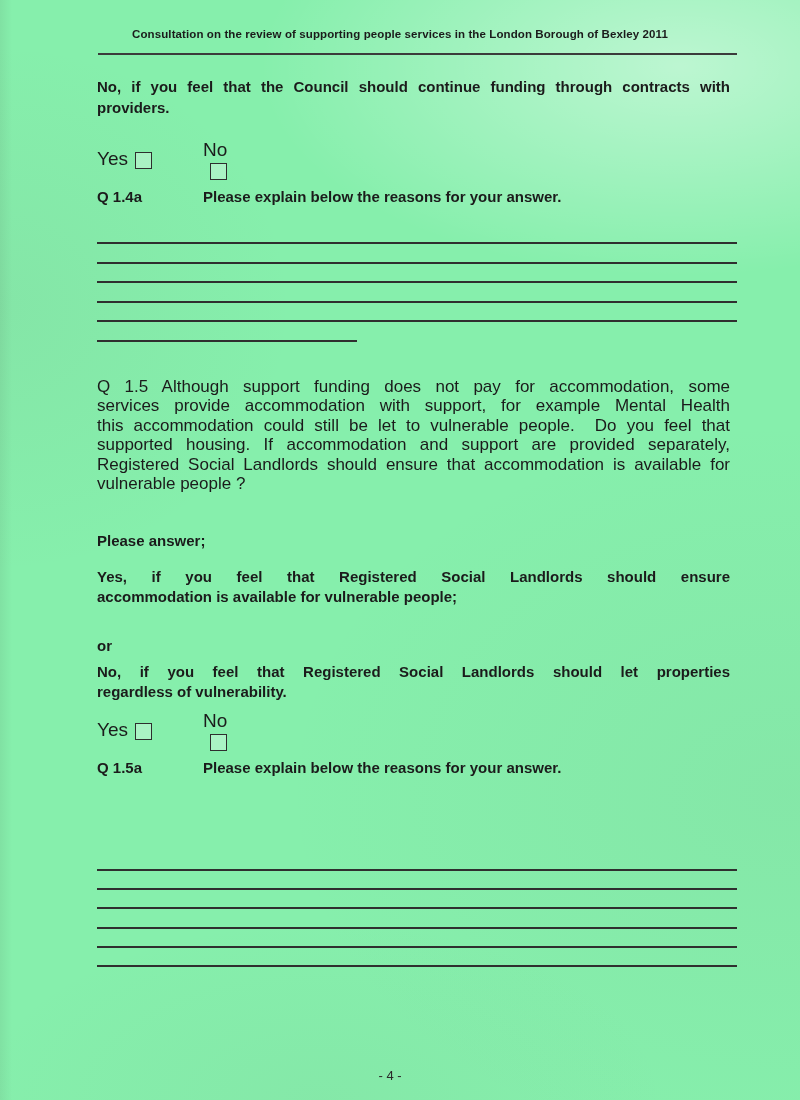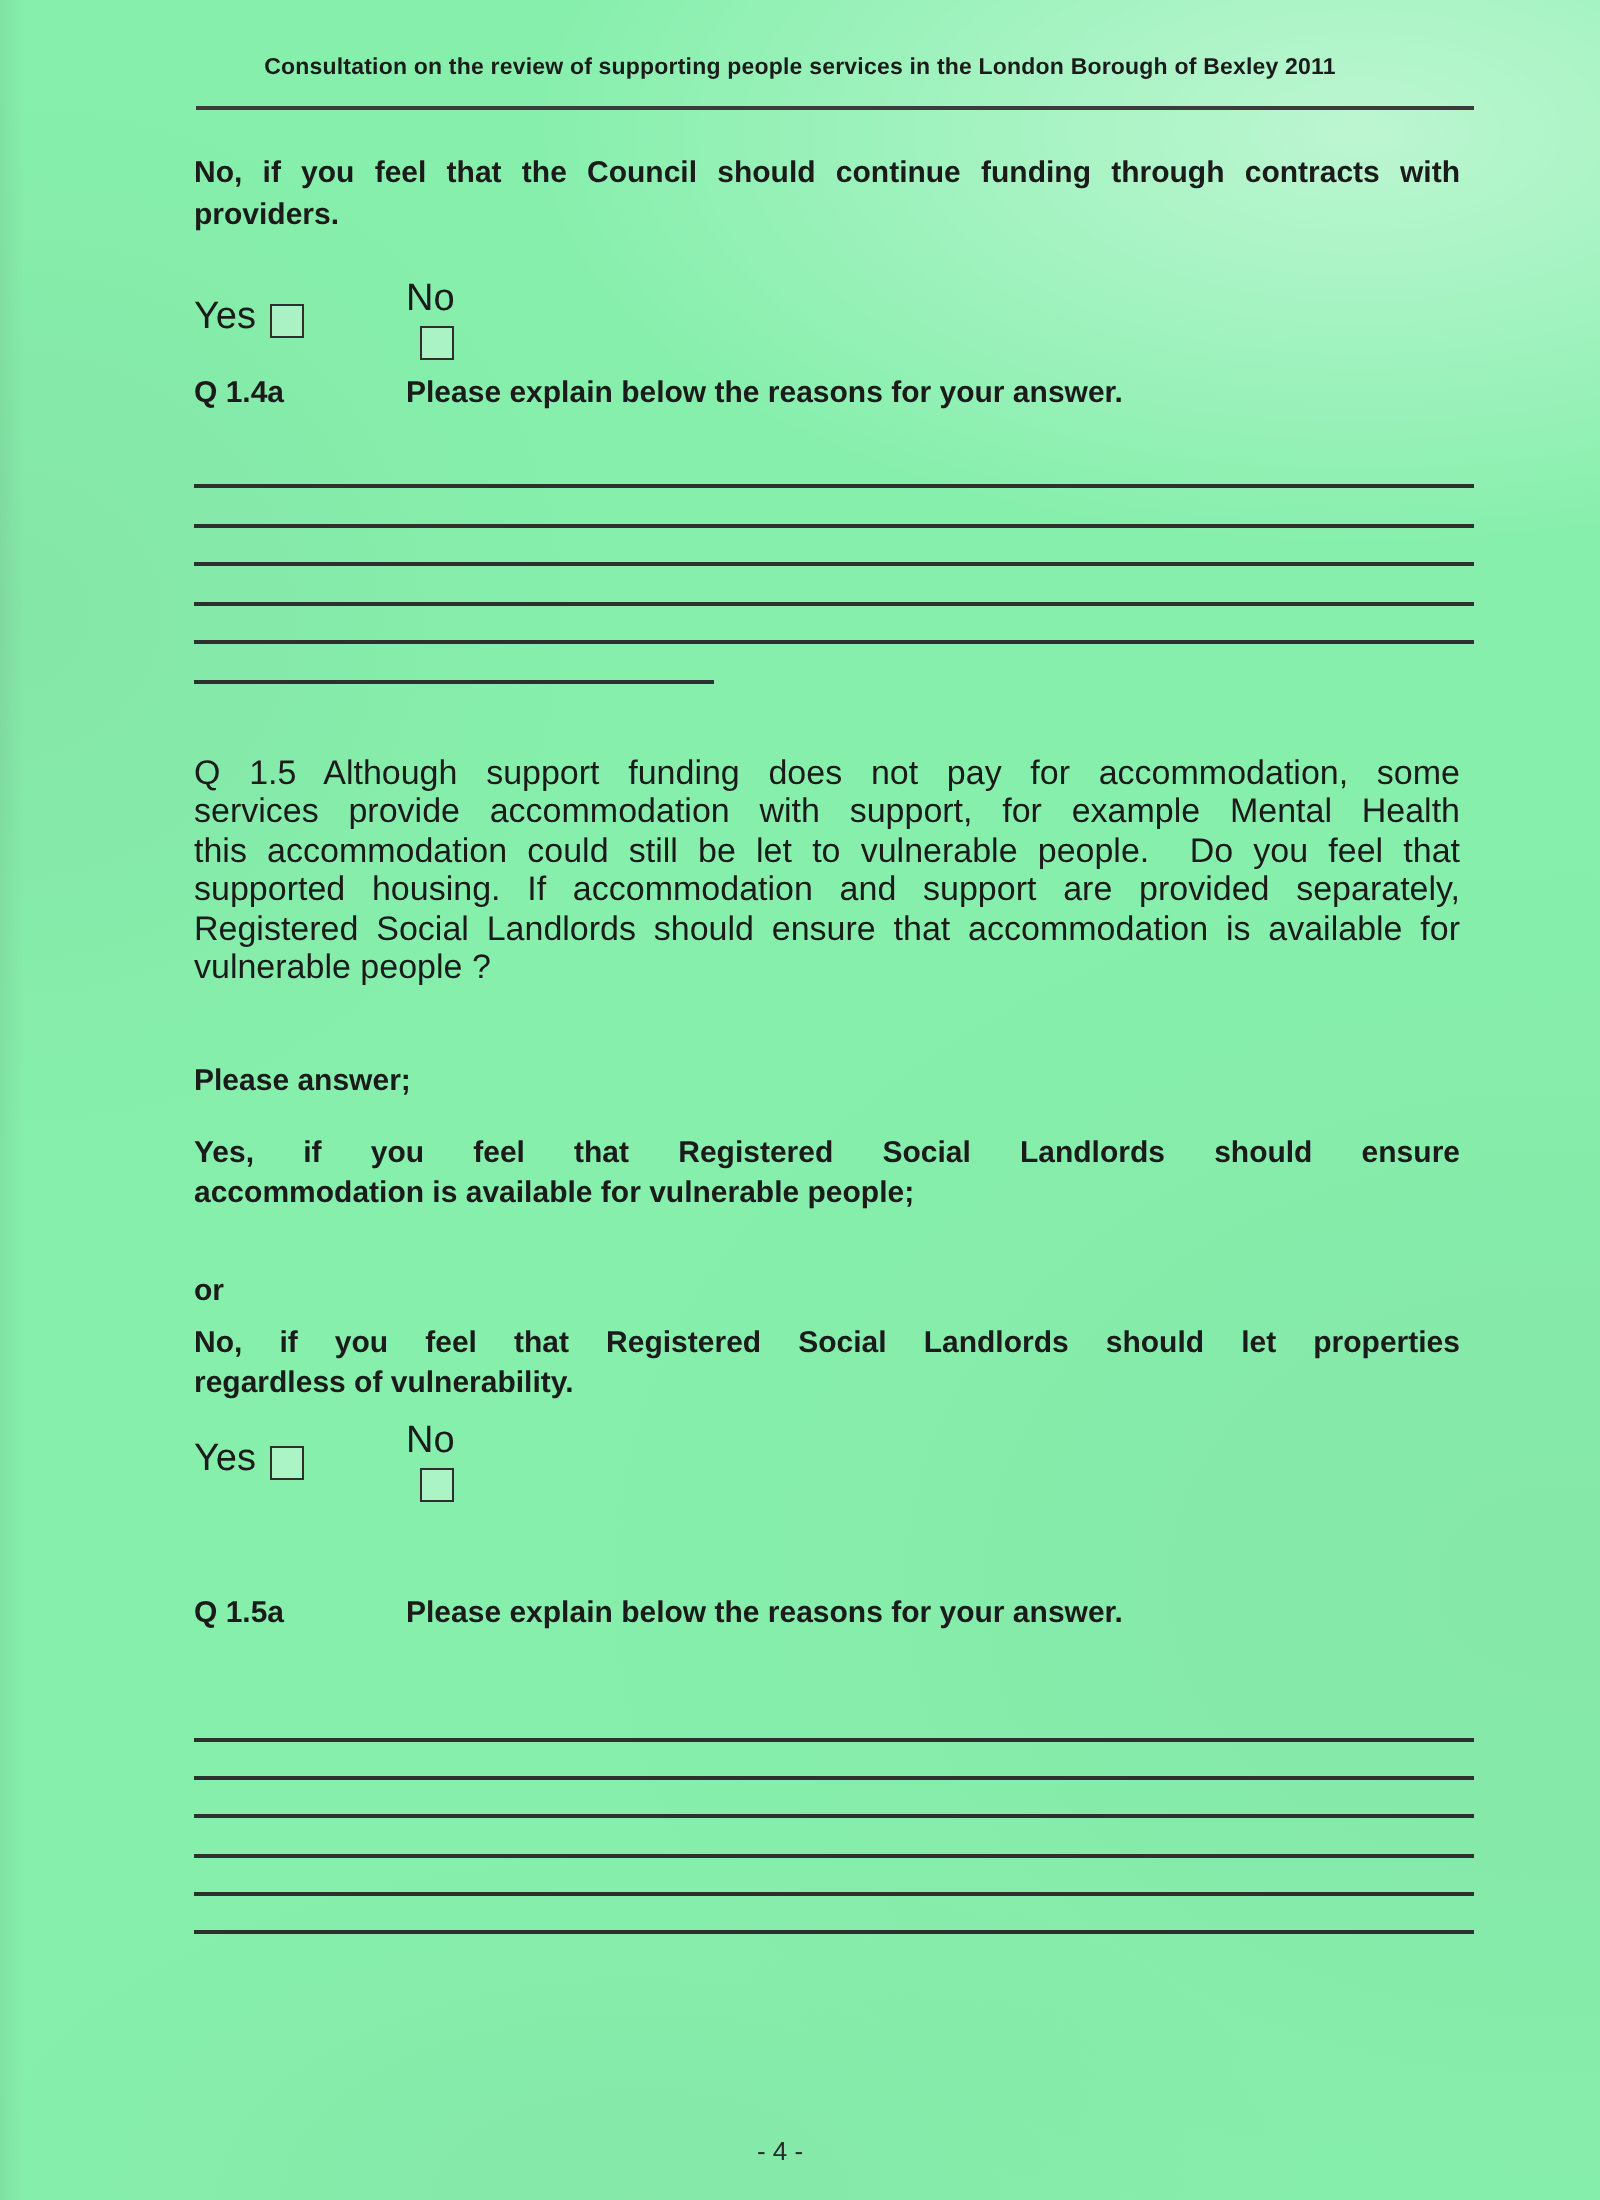--- a/index.html
+++ b/index.html
@@ -44,21 +44,21 @@
   .yesno-1 { top:149px; left:97px; }
   .yesno-2 { top:720px; left:97px; }
   .chk {
     width:15px; height:15px; border:1.5px solid #2e2e2e; margin-left:7px; margin-top:2px;
     background:rgba(255,255,255,0.30);
   }
   .no-group { display:flex; align-items:center; margin-left:51px;flex-direction:column; }
 
   .qrow { display:flex; font-size:15px; font-weight:bold; }
   .qrow-14a { top:188px; left:97px; width:640px; }
-  .qrow-15a { top:798px; left:97px; width:640px;align-items:center; }
+  .qrow-15a { top:759px; left:97px; width:640px;align-items:center; }
   .qid { width:106px; flex:0 0 106px; }
 
   .wline { position:absolute; left:97px; width:640px; height:0; border-top:2px solid #2f2f2f; }
   .wline.short { width:260px; }
 
   .pagenum { top:1068px; left:0; width:780px; text-align:center; font-size:13px; font-weight:normal; color:#2a2a2a; }
 </style>
 </head>
 <body>
 

